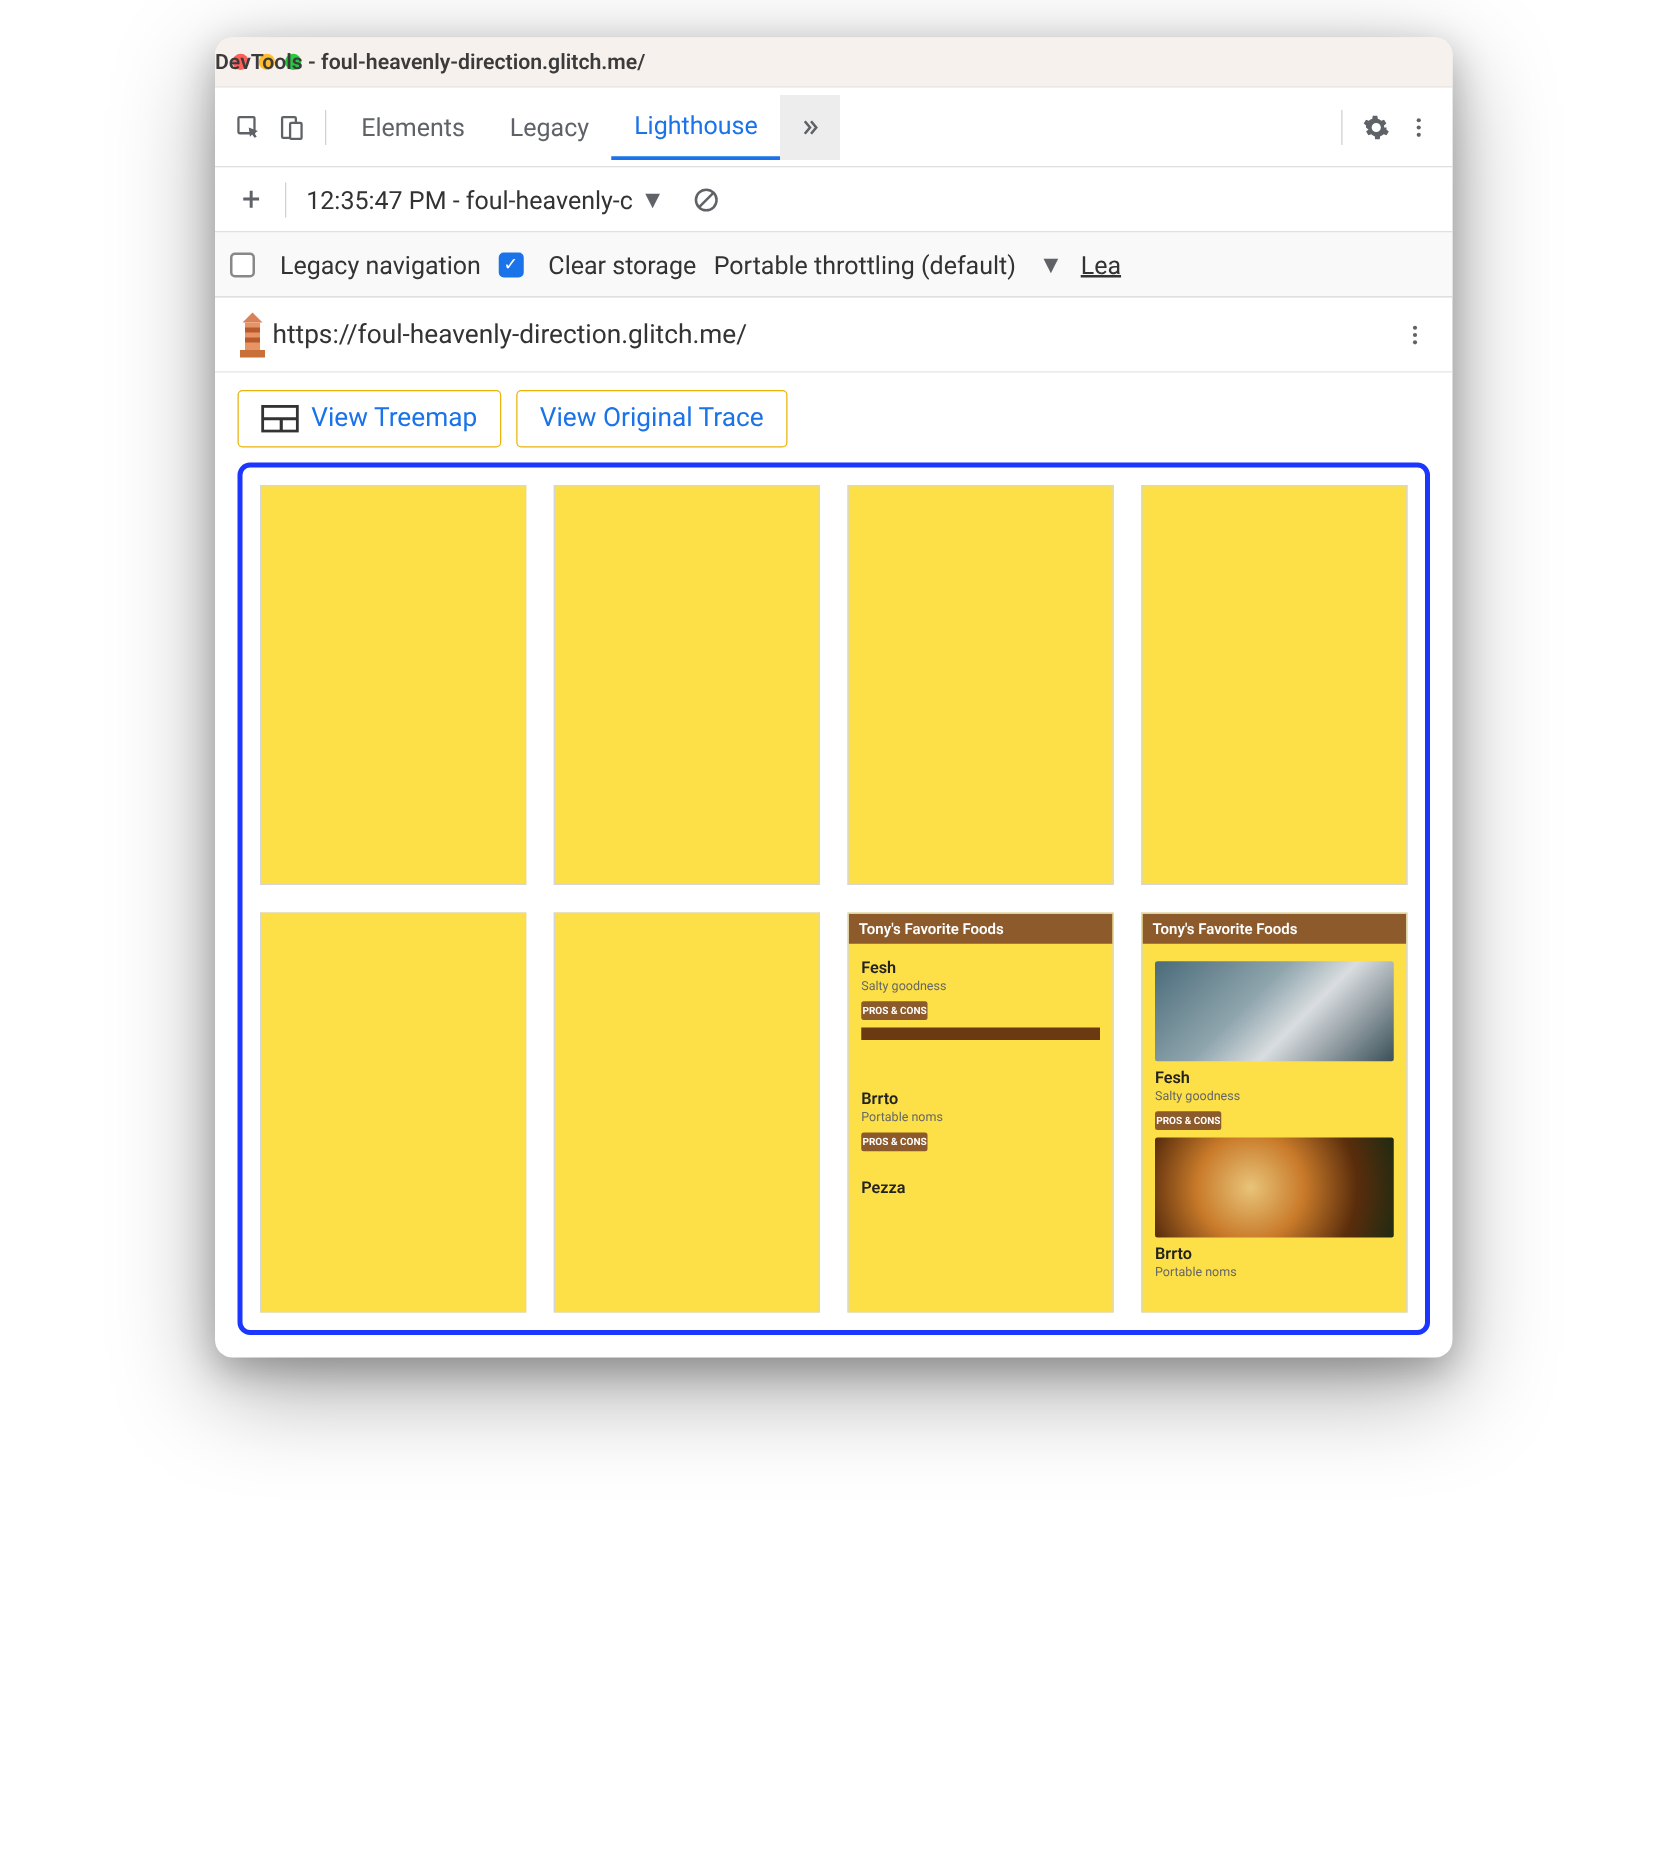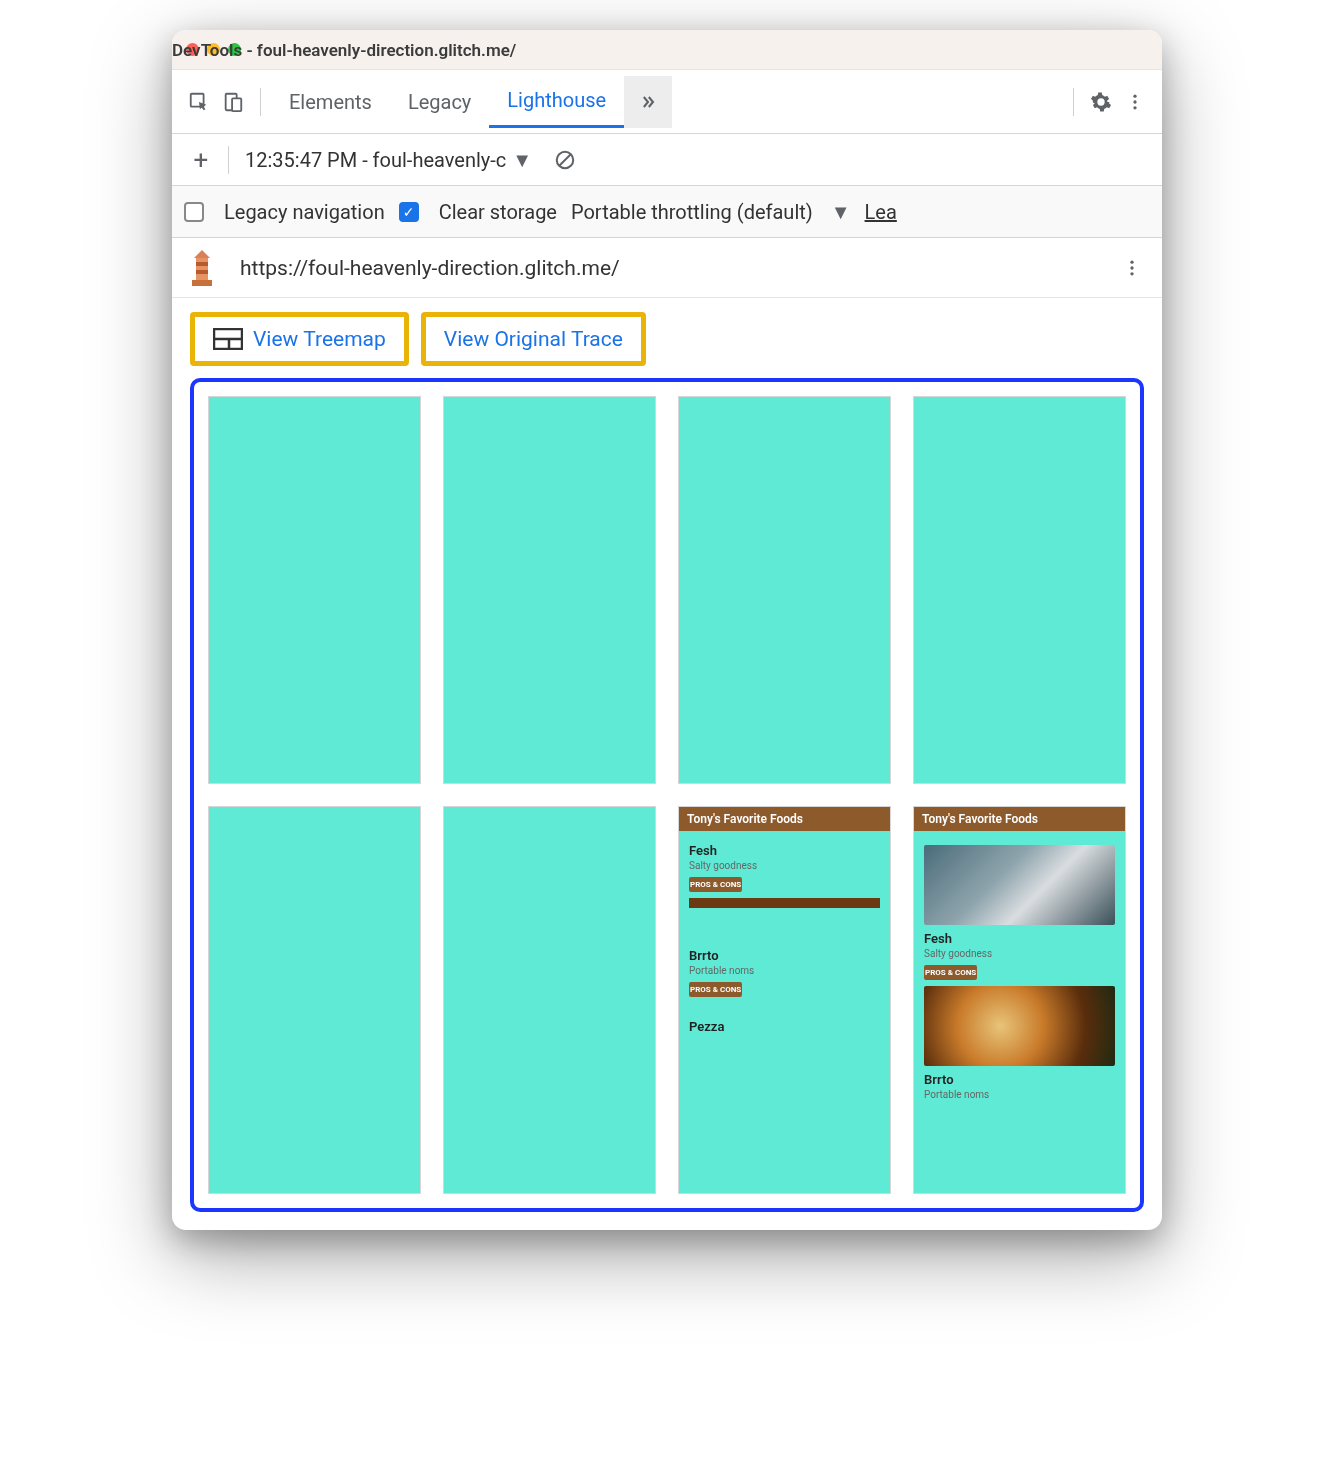--- a/index.html
+++ b/index.html
@@ -79,38 +79,38 @@
 }
 .chk { display:flex; align-items:center; gap:20px; cursor:pointer; }
 .chk .box {
   width: 20px; height: 20px; border: 2px solid #888; border-radius: 4px;
   display:flex; align-items:center; justify-content:center; background:#fff;
 }
 .chk.checked .box { background:#1a73e8; border-color:#1a73e8; color:#fff; font-size:14px; }
 .optionsbar .caret { color:#5f6368; margin-left:4px; }
 .optionsbar .link { text-decoration: underline; cursor:pointer; }
 .urlbar {
-  height: 60px; display:flex; align-items:center; padding: 0 14px; gap: 22px;
+  height: 60px; display:flex; align-items:center; padding: 0 14px; gap: 0;
   border-bottom: 1px solid #e5e5e5;
 }
 .lh-logo { width:32px; height:40px; }
 .urlbar .url { font-size: 21px; color:#333; flex:1; }
 .urlbar .kebab { color:#5f6368; cursor:pointer; padding: 6px; }
 .btnrow { display:flex; gap:12px; padding: 14px 18px 6px; }
 .lh-btn {
-  border:5px solid #eab308; border-radius:4px; padding: 10px 18px;
+  border:1px solid #eab308; border-radius:4px; padding: 10px 18px;
   display:flex; align-items:center; gap:10px; cursor:pointer;
   font-size: 21px; color:#1a73e8; background:#fff;
 }
 .lh-btn .treemap-glyph { color:#333; }
 .filmstrip {
   margin: 6px 18px 18px; border: 4px solid #1a36ff; border-radius: 10px;
   padding: 14px; display:grid; grid-template-columns: repeat(4, 1fr); gap: 22px;
 }
-.frame { border:1px solid #d6d6d6; background:#5eead4; height: 388px; overflow:hidden; }
+.frame { border:1px solid #d6d6d6; background:#fde047; height: 320px; overflow:hidden; }
 .thumb-header {
   background:#8c5a2b; color:#fff; font-size:12px; padding:5px 8px; font-weight:600;
 }
 .thumb-body { padding: 8px 10px; font-size:11px; color:#222; }
 .thumb-body .item-title { font-size:13px; font-weight:600; margin-top:4px; }
 .thumb-body .item-sub { font-size:10px; color:#666; margin:2px 0 6px; }
 .thumb-body .badge { background:#8c5a2b; color:#fff; font-size:8px; font-weight:700; padding:3px 1px; display:inline-block; border-radius:2px; }
 .thumb-img { width:100%; height:80px; margin:6px 0; background:#ccc; border-radius:2px; }
 .fish-img { background: linear-gradient(135deg,#4a6b7a 0%, #8fa5ad 40%, #d9dde0 60%, #3a4f58 100%); }
 .burrito-img { background: radial-gradient(circle at 40% 50%, #e8c47a 0%, #c97b2a 35%, #5a2d0c 70%, #1f2a12 100%); }

